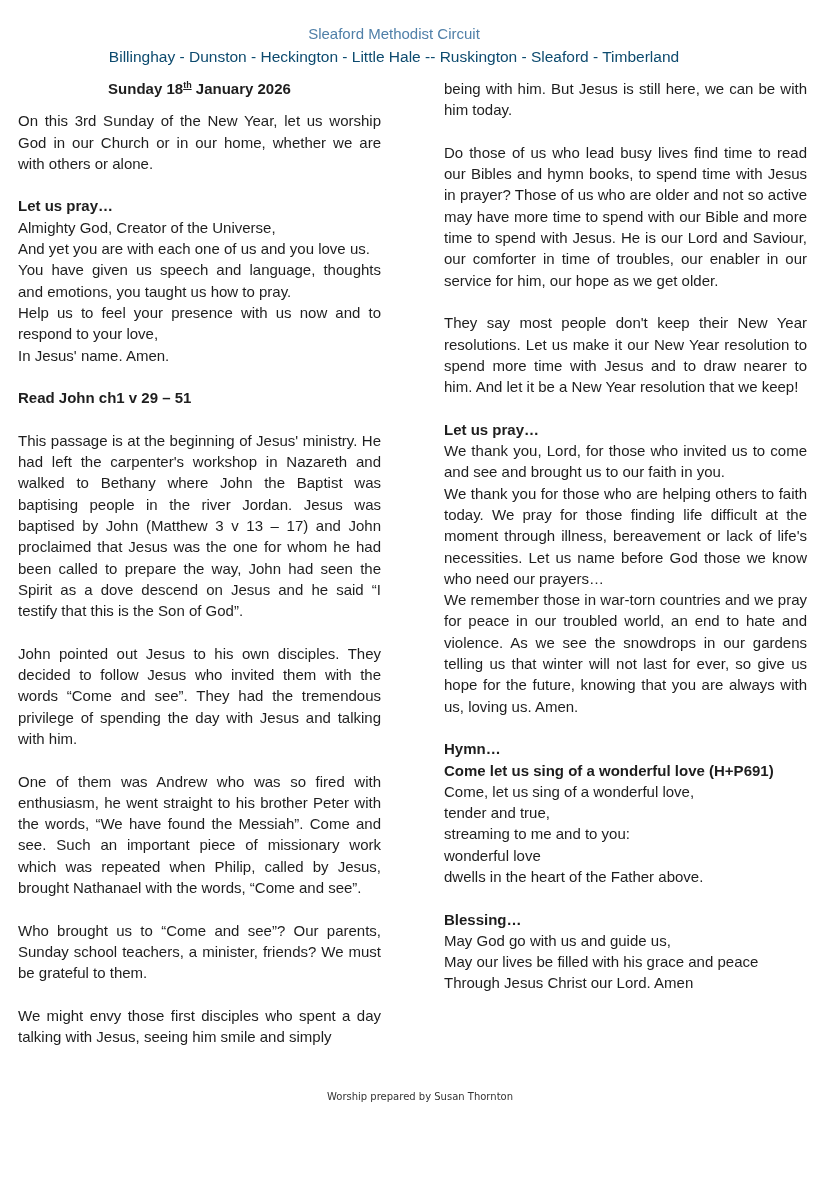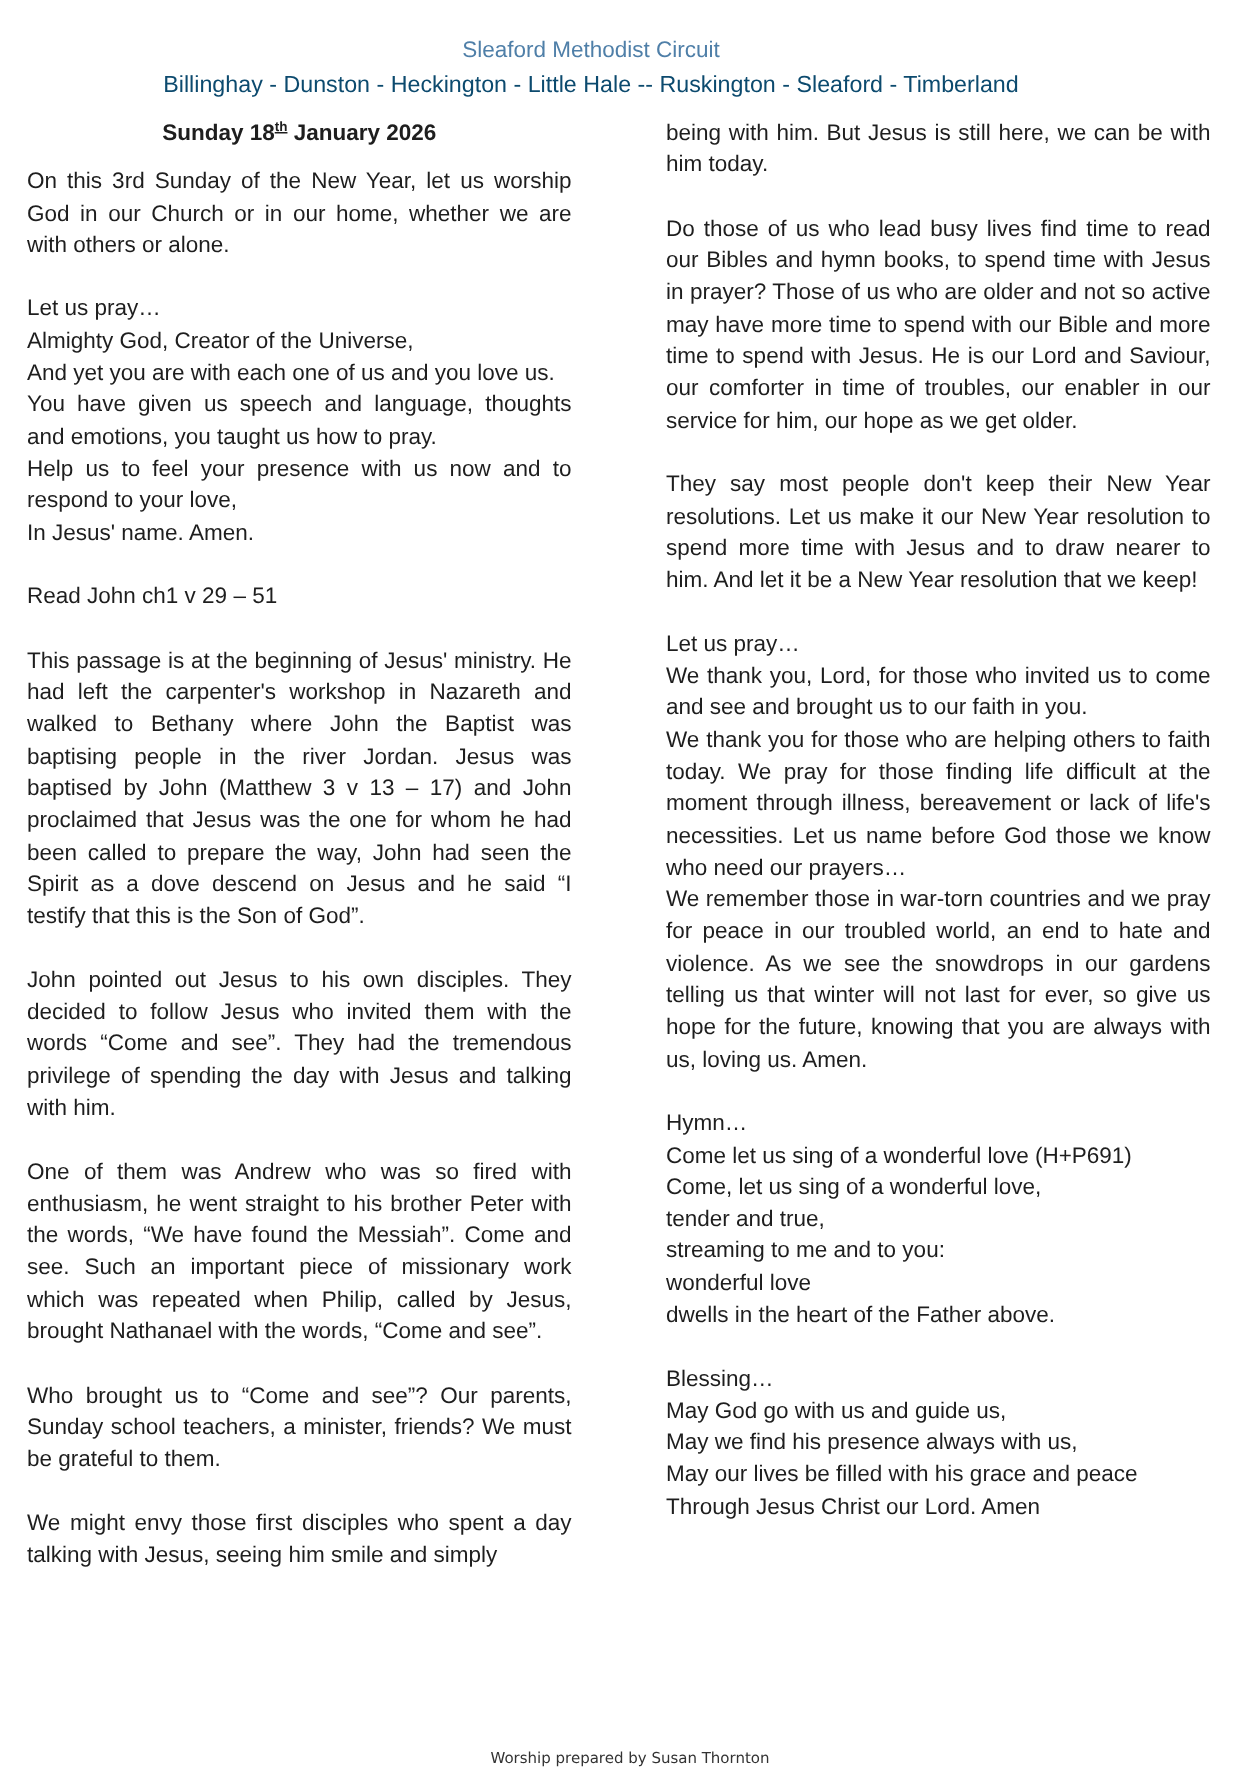--- a/index.html
+++ b/index.html
@@ -6,23 +6,23 @@
     body { width: 840px; height: 1194px; position: relative; overflow: hidden; font-family: "Liberation Sans", sans-serif; color: #1e1e1e; }
     .header { position: absolute; top: 24px; left: 0; width: 788px; text-align: center; }
     .circuit-title { font-size: 15px; color: #4f7fa8; line-height: 20px; }
     .churches { font-size: 15.5px; color: #0c4a6e; line-height: 22px; margin-top: 2px; }
     .col { position: absolute; top: 78px; font-size: 15px; line-height: 21.3px; text-align: justify; }
     .col-left { left: 18px; width: 363px; }
     .col-right { left: 444px; width: 363px; }
     .date-title { font-weight: bold; text-align: center; font-size: 15px; margin: 0 0 11px 0; }
     .date-title sup { font-size: 9px; vertical-align: 6px; line-height: 0; text-decoration: underline; }
     p { margin: 0 0 21.3px 0; }
-    .heading { font-weight: normal; }
+    .heading { font-weight: bold; }
     .line { display: block; text-align: left; }
-    .footer { position: absolute; top: 1167px; left: 0; width: 840px; text-align: center; font-family: "DejaVu Sans", sans-serif; font-size: 10px; color: #333; }
+    .footer { position: absolute; top: 1091px; left: 0; width: 840px; text-align: center; font-family: "DejaVu Sans", sans-serif; font-size: 10px; color: #333; }
   </style>
 </head>
 <body>
 
 <div class="header">
   <div class="circuit-title">Sleaford Methodist Circuit</div>
   <div class="churches">Billinghay - Dunston - Heckington - Little Hale -- Ruskington - Sleaford - Timberland</div>
 </div>
 
 <div class="col col-left">
@@ -64,19 +64,18 @@
     <span class="line">Come, let us sing of a wonderful love,</span>
     <span class="line">tender and true,</span>
     <span class="line">streaming to me and to you:</span>
     <span class="line">wonderful love</span>
     <span class="line">dwells in the heart of the Father above.</span>
   </p>
 
   <p>
     <span class="heading line">Blessing…</span>
     <span class="line">May God go with us and guide us,</span>
-    <span class="line">May we find his presence always with us,</span>
     <span class="line">May our lives be filled with his grace and peace</span>
     <span class="line">Through Jesus Christ our Lord. Amen</span>
   </p>
 </div>
 
 <div class="footer">Worship prepared by Susan Thornton</div>
 
 </body></html>

